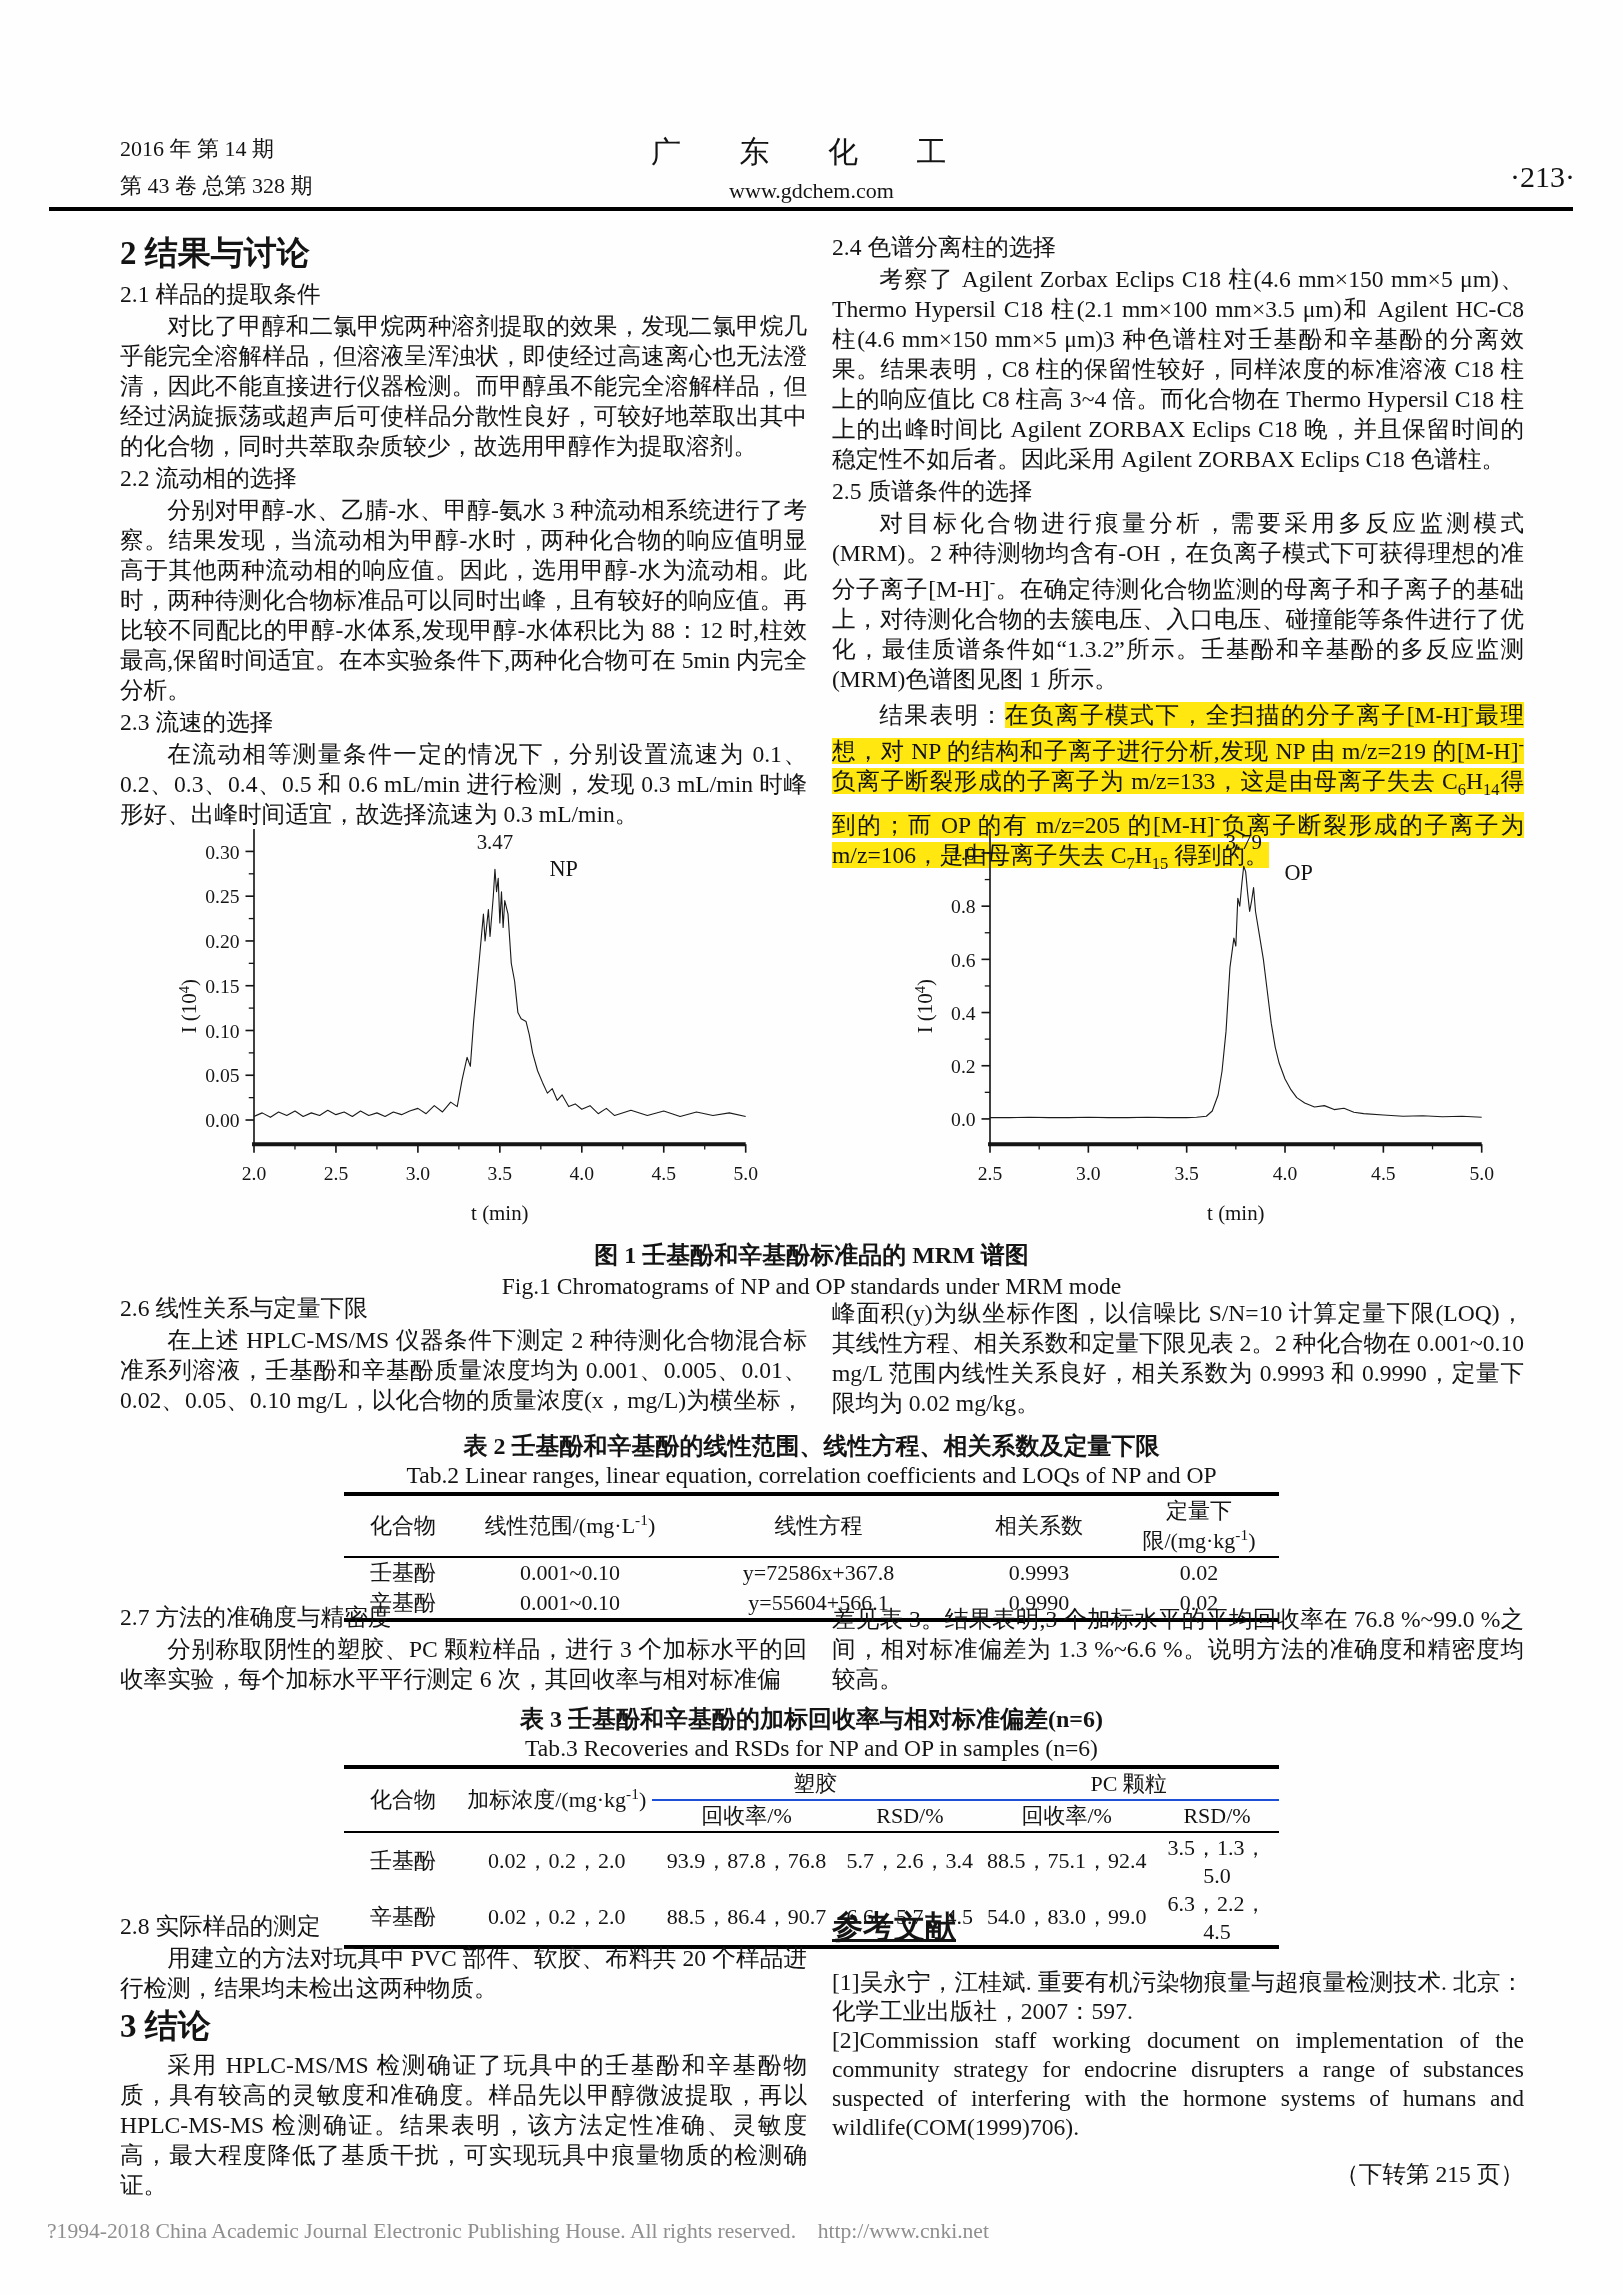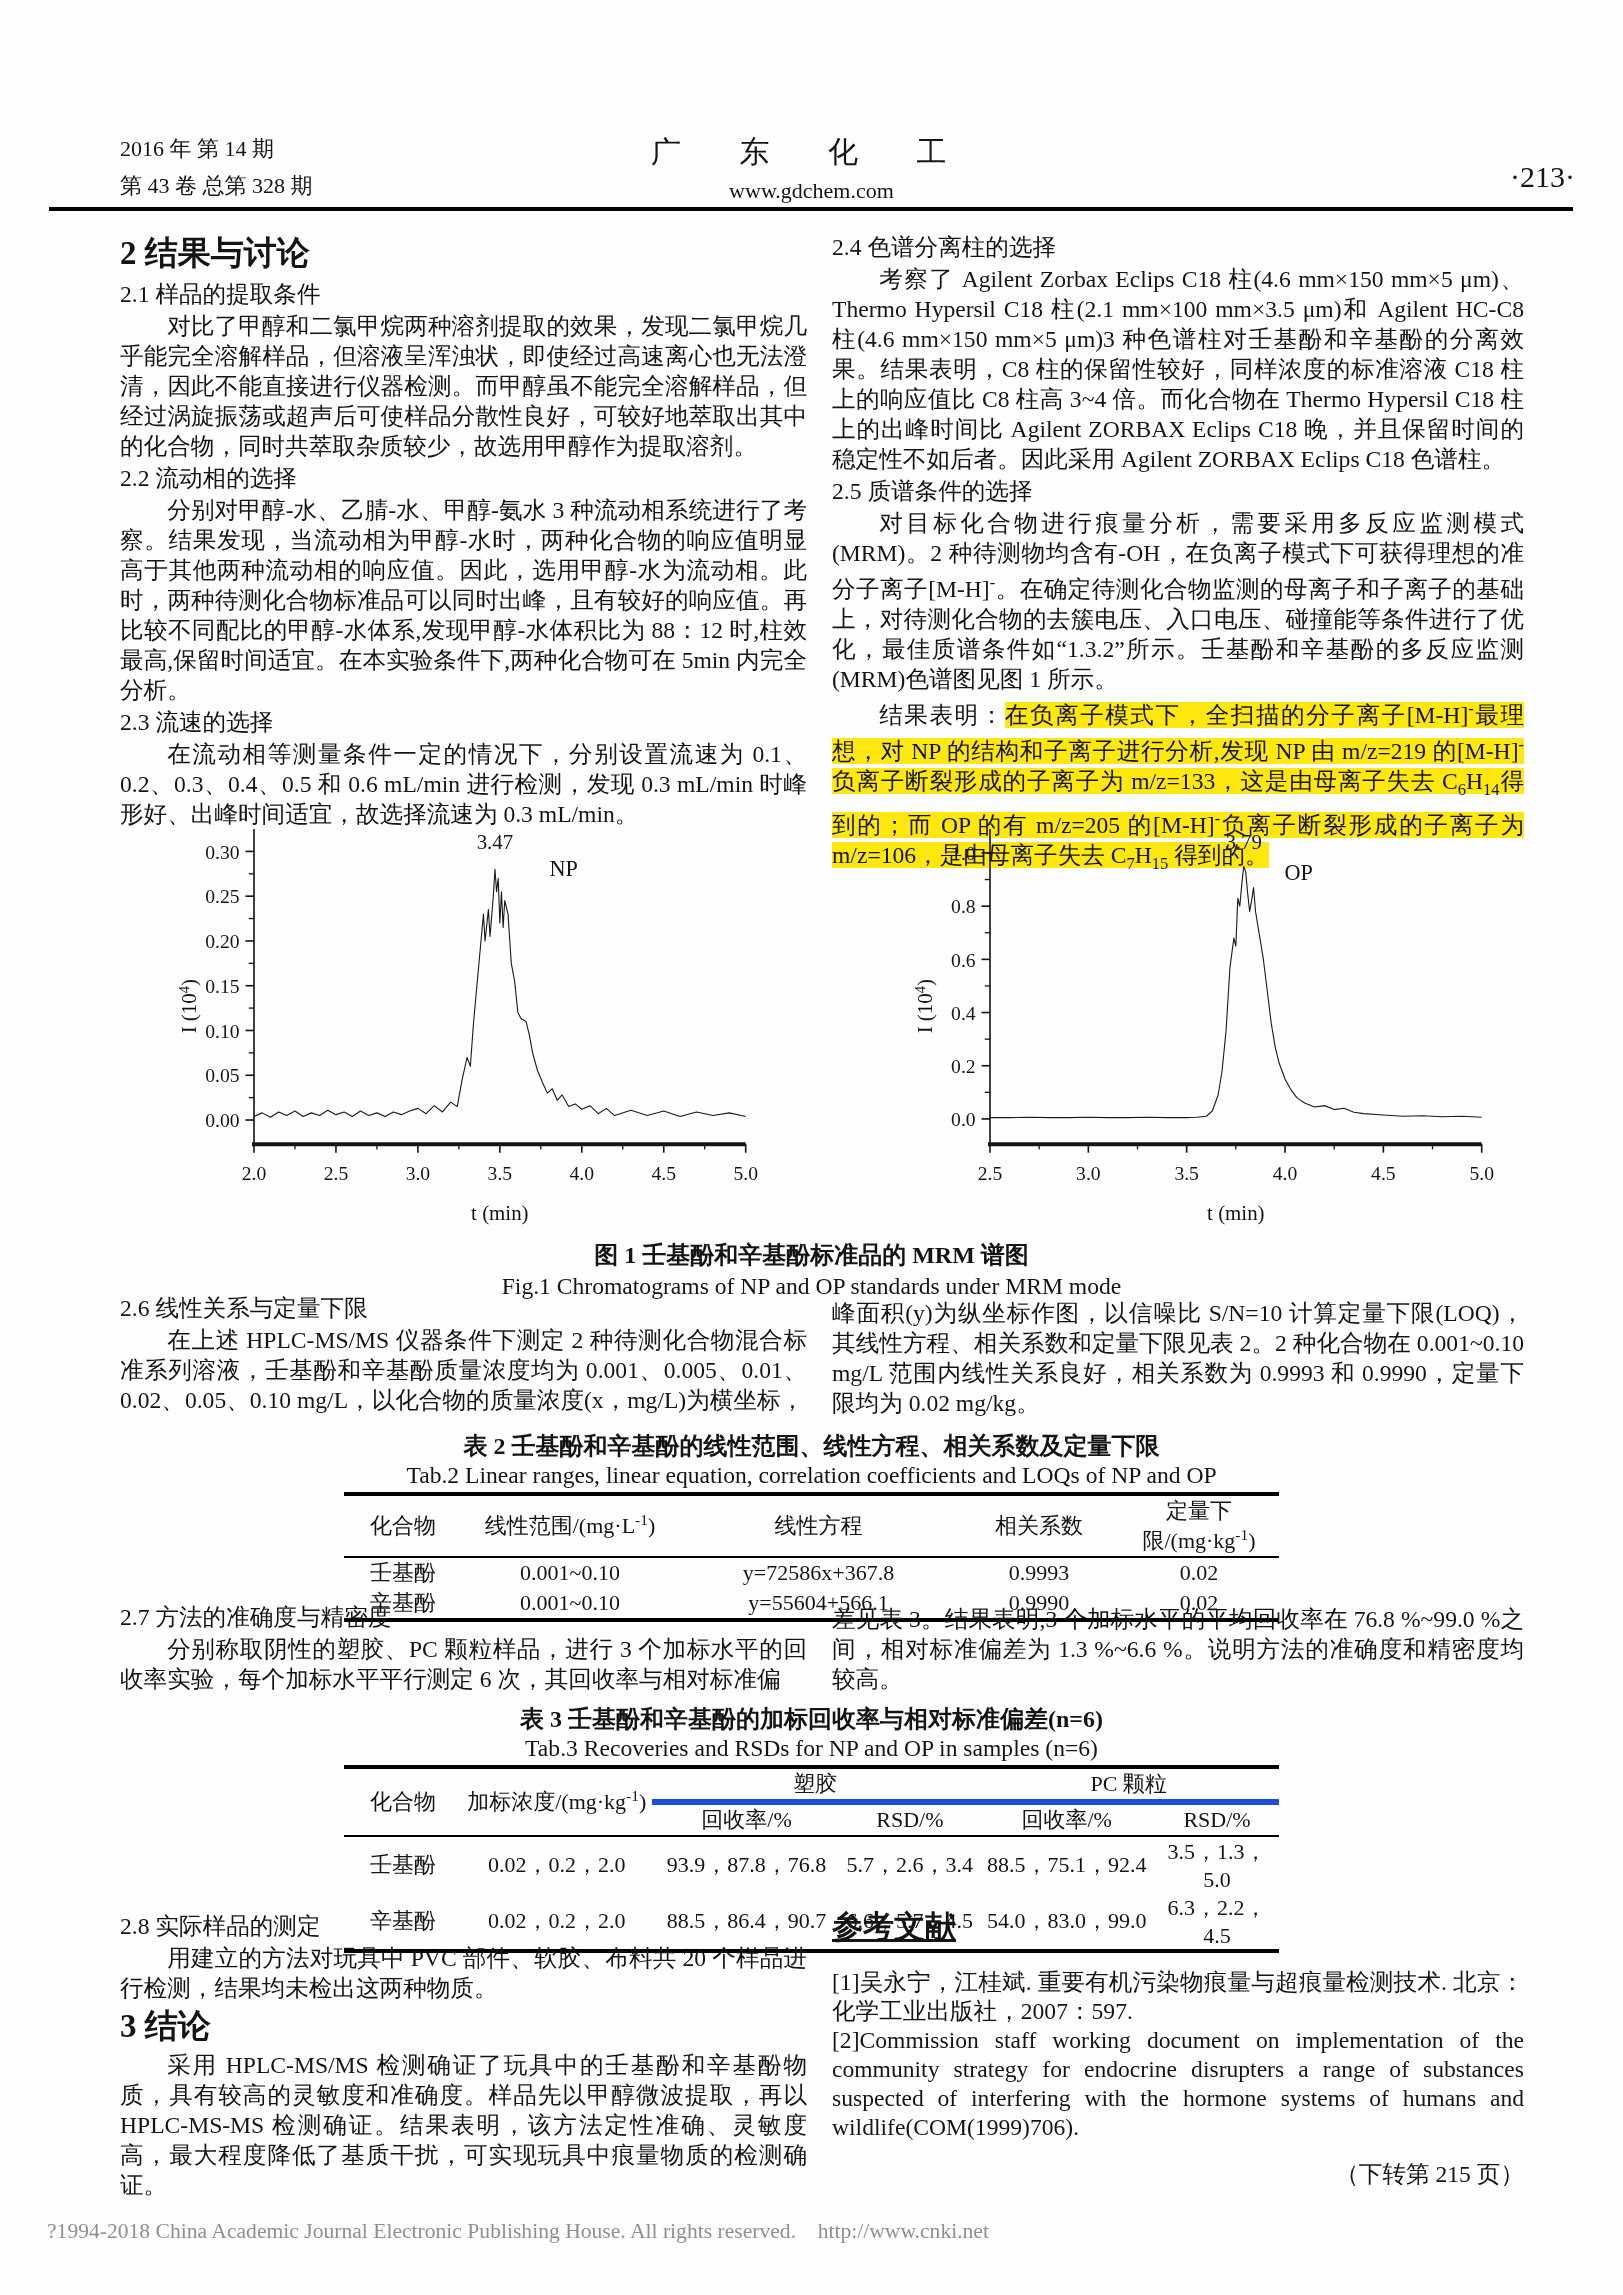--- a/index.html
+++ b/index.html
@@ -31,21 +31,21 @@
   
   .tblblock{left:0;width:1623px;text-align:center;}
   .tbl-title-cn{font-size:24px;font-weight:bold;line-height:27.5px;}
   .tbl-title-en{font-size:23.6px;line-height:29px;}
   table{border-collapse:collapse;margin:2.6px auto 0 auto;font-size:22px;}
   .t2{width:935px;border-top:4.6px solid #000;border-bottom:4.6px solid #000;}
   .t2 th{border-bottom:2px solid #000;font-weight:normal;height:34px;}
   .t2 td{height:30px;}
   .t3{width:935px;border-top:4.6px solid #000;border-bottom:4.6px solid #000;}
   .t3 th{font-weight:normal;}
-  .t3 .grp{border-bottom:6px solid #1d4ed8;height:30px;}
+  .t3 .grp{border-bottom:2px solid #1d4ed8;height:30px;}
   .t3 .sub{height:30px;}
   .t3 thead tr:last-child th, .t3 thead .span2{border-bottom:2px solid #000;}
   .t3 td{height:31px;}
   td,th{text-align:center;padding:0 3.9px;}
   
   .ref-title{font-size:31px;font-weight:bold;text-align:left;line-height:43px;margin-bottom:20px;text-decoration:underline;}
   .ref-item{font-size:23.6px;line-height:29px;text-align:justify;}
   .ref-cont{font-size:23.6px;text-align:right;margin-top:17px;}
   
   .footer{left:47px;top:2219px;font-size:21.6px;color:var(--footgray,#8f8f8f);white-space:pre;

